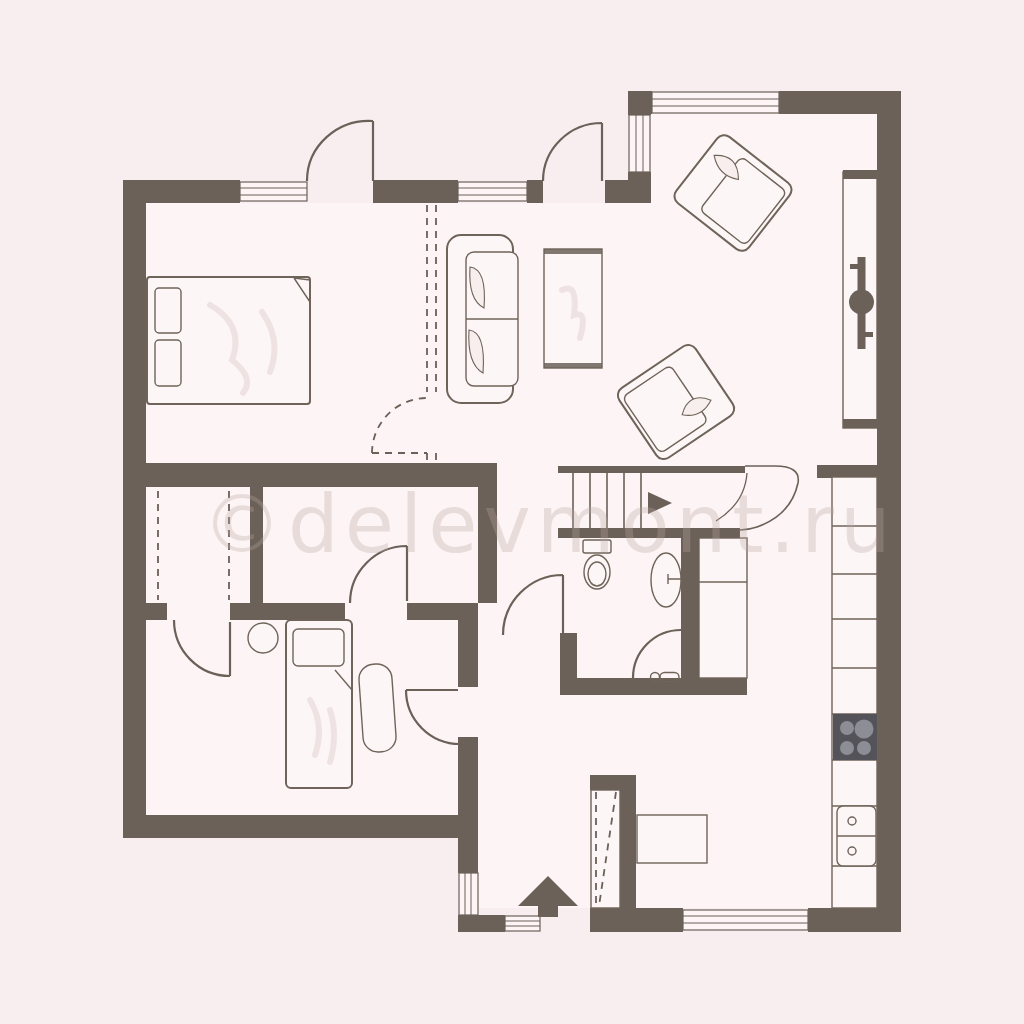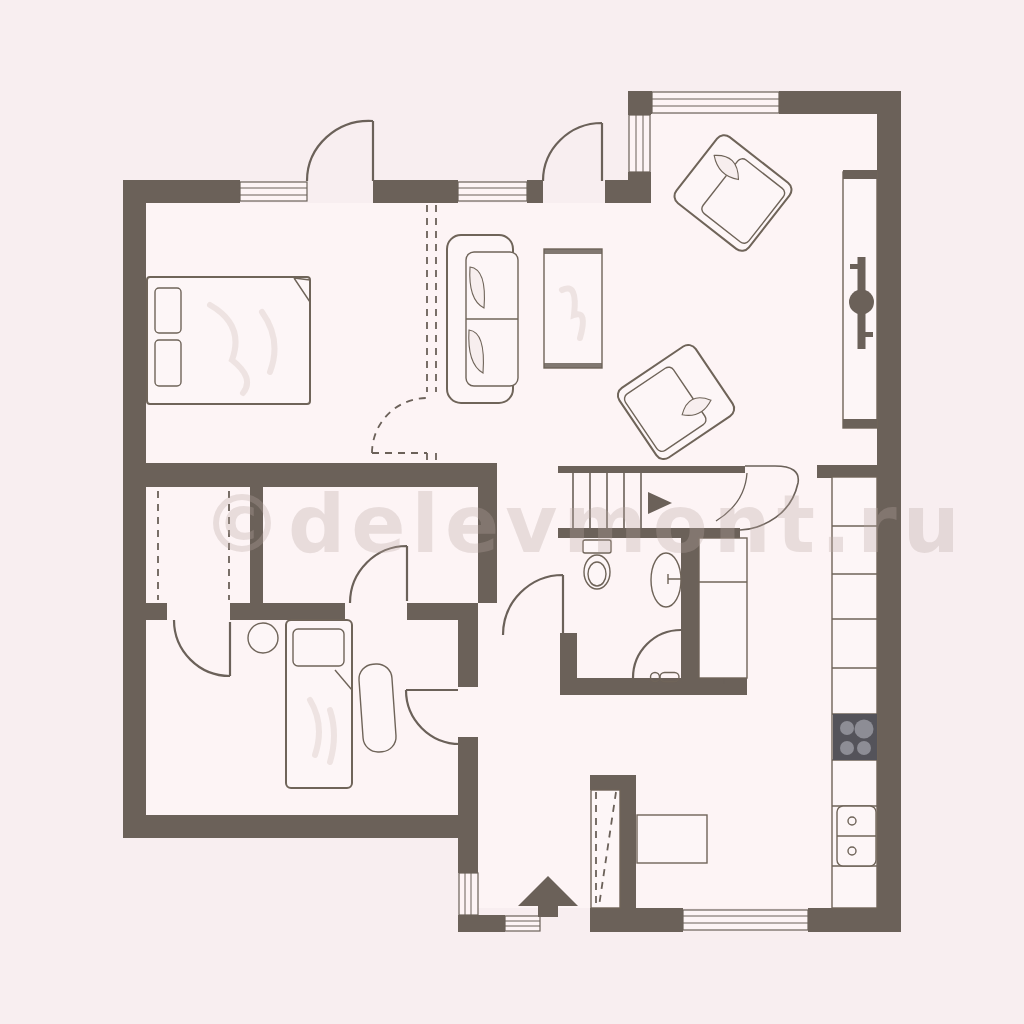--- a/index.html
+++ b/index.html
@@ -2,21 +2,21 @@
 <html style="--background: #f8eef0; --floor: #fdf4f5; --wall: #6b6159; --furniture-fill: #fdf6f7; --furniture-stroke: #6f6459; --pillow-fill: #f7eeee; --soft-shade: #eadedc; --stove-base: #54535a; --stove-burner: #8d8d95; --watermark-color: #b9a7a2;"><head>
 <meta charset="utf-8">
 <style>
   html,body{margin:0;padding:0;}
   body{
     width:1024px;height:1024px;
     background:var(--background,#f8eef0);
     font-family:"DejaVu Sans",sans-serif;
     overflow:hidden;
   }
-  .stage{position:relative;width:1024px;height:1024px;font-weight:bold;}
+  .stage{position:relative;width:1024px;height:1024px;}
   svg{display:block;}
   .floor{fill:var(--floor,#fdf4f5);}
   .wall{fill:var(--wall,#6b6159);stroke:none;}
   .ln{stroke:var(--wall,#6b6159);fill:none;}
   .win{fill:var(--floor,#fdf4f5);stroke:var(--wall,#6b6159);stroke-width:1.2;}
   .winln{stroke:var(--wall,#6b6159);stroke-width:1;fill:none;}
   .door{stroke:var(--wall,#6b6159);stroke-width:2.2;fill:none;}
   .dash{stroke:var(--wall,#6b6159);stroke-width:1.8;fill:none;stroke-dasharray:7 6;}
   .furn{fill:var(--furniture-fill,#fdf6f7);stroke:var(--furniture-stroke,#6f6459);stroke-width:2;}
   .furn-thin{fill:var(--furniture-fill,#fdf6f7);stroke:var(--furniture-stroke,#6f6459);stroke-width:1.4;}

